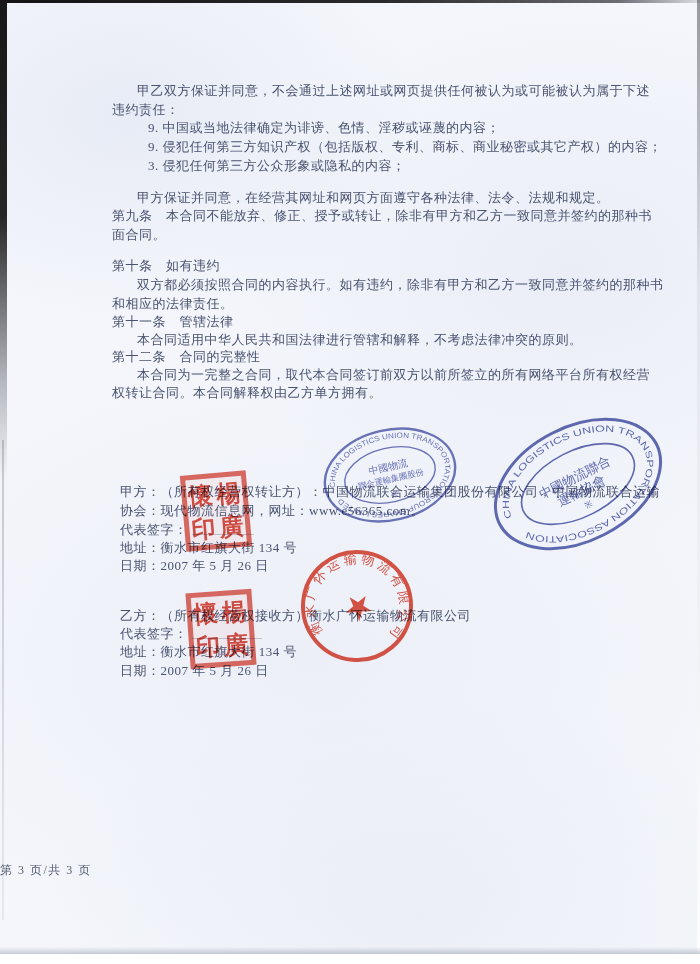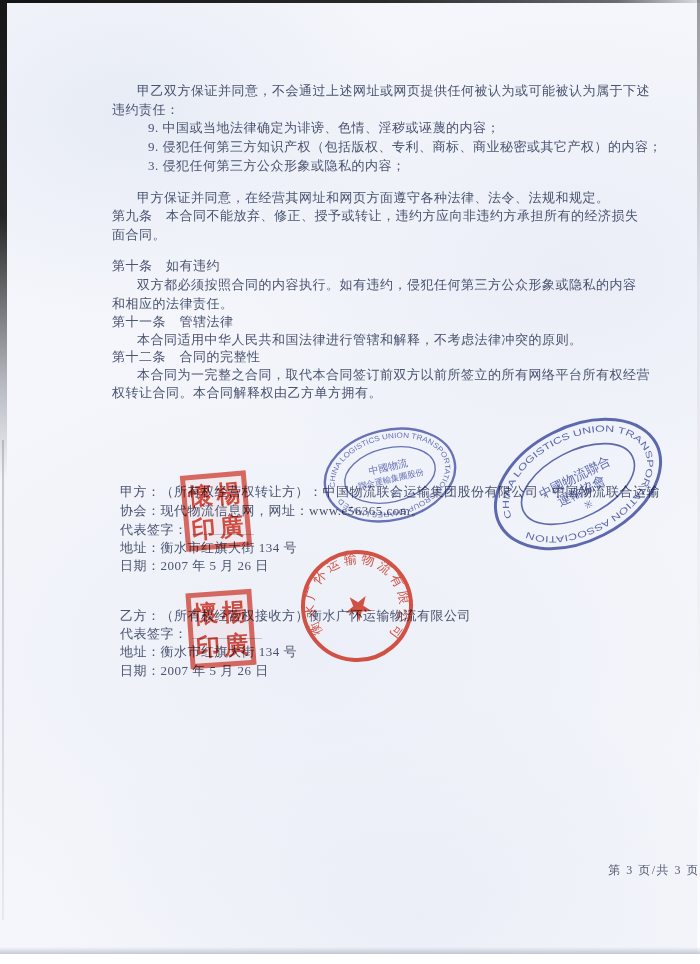--- a/index.html
+++ b/index.html
@@ -11,21 +11,21 @@
       radial-gradient(520px 380px at 82% 28%, rgba(224,229,242,.5), transparent 72%),
       radial-gradient(640px 430px at 45% 68%, rgba(227,231,243,.45), transparent 75%),
       radial-gradient(500px 300px at 60% 95%, rgba(223,228,240,.4), transparent 75%),
       #f4f6fb;
   }
   .line{
     position:absolute;font-size:13px;color:#4a5370;letter-spacing:.5px;
     white-space:nowrap;z-index:1;
   }
   .sign-line{position:absolute;height:1px;background:rgba(100,110,135,.35);z-index:1;}
-  .footer{position:absolute;left:0;width:100%;text-align:right;font-size:12px;
+  .footer{position:absolute;left:0;width:100%;text-align:left;font-size:12px;
     color:#535b70;letter-spacing:1.5px;z-index:1;}
   
   .edge-top{position:absolute;top:0;left:0;width:100%;height:3px;z-index:4;
     background:linear-gradient(90deg,#141414 0%,#2a2a2a 55%,#6a6a72 88%,rgba(120,120,130,.2) 100%);}
   .edge-left{position:absolute;top:0;left:0;width:7px;height:480px;z-index:4;
     background:linear-gradient(180deg,#171717 0%,#262626 45%,rgba(70,72,84,.35) 80%,rgba(90,95,110,0) 100%);}
   .edge-left-low{position:absolute;top:440px;left:2px;width:2px;height:480px;z-index:4;
     background:linear-gradient(180deg,rgba(110,115,130,.35),rgba(150,155,170,.15));}
   .edge-right{position:absolute;top:0;right:0;width:3px;height:100%;z-index:4;
     background:linear-gradient(180deg,rgba(60,60,66,.5) 0%,rgba(200,203,212,.35) 30%,rgba(255,255,255,.8) 100%);}
@@ -53,24 +53,24 @@
 <body>
 
 <div class="page">
 
   <div class="line" style="left:137px;top:82px">甲乙双方保证并同意，不会通过上述网址或网页提供任何被认为或可能被认为属于下述</div>
   <div class="line" style="left:112px;top:101px">违约责任：</div>
   <div class="line" style="left:148px;top:119px">9. 中国或当地法律确定为诽谤、色情、淫秽或诬蔑的内容；</div>
   <div class="line" style="left:148px;top:138px">9. 侵犯任何第三方知识产权（包括版权、专利、商标、商业秘密或其它产权）的内容；</div>
   <div class="line" style="left:148px;top:157px">3. 侵犯任何第三方公众形象或隐私的内容；</div>
   <div class="line" style="left:137px;top:189px">甲方保证并同意，在经营其网址和网页方面遵守各种法律、法令、法规和规定。</div>
-  <div class="line" style="left:112px;top:207px">第九条　本合同不能放弃、修正、授予或转让，违约方应向非违约方承担所有的经济损失</div>
+  <div class="line" style="left:112px;top:207px">第九条　本合同不能放弃、修正、授予或转让，除非有甲方和乙方一致同意并签约的那种书</div>
   <div class="line" style="left:112px;top:226px">面合同。</div>
   <div class="line" style="left:112px;top:257px">第十条　如有违约</div>
-  <div class="line" style="left:137px;top:276px">双方都必须按照合同的内容执行。如有违约，侵犯任何第三方公众形象或隐私的内容</div>
+  <div class="line" style="left:137px;top:276px">双方都必须按照合同的内容执行。如有违约，除非有甲方和乙方一致同意并签约的那种书</div>
   <div class="line" style="left:112px;top:295px">和相应的法律责任。</div>
   <div class="line" style="left:112px;top:313px">第十一条　管辖法律</div>
   <div class="line" style="left:137px;top:331px">本合同适用中华人民共和国法律进行管辖和解释，不考虑法律冲突的原则。</div>
   <div class="line" style="left:112px;top:348px">第十二条　合同的完整性</div>
   <div class="line" style="left:137px;top:366px">本合同为一完整之合同，取代本合同签订前双方以前所签立的所有网络平台所有权经营</div>
   <div class="line" style="left:112px;top:384px">权转让合同。本合同解释权由乙方单方拥有。</div>
 
   <div class="line" style="left:120px;top:483px">甲方：（所有权经营权转让方）：中国物流联合运输集团股份有限公司，中国物流联合运输</div>
   <div class="line" style="left:120px;top:502px">协会：现代物流信息网，网址：www.e56365.com。</div>
   <div class="line" style="left:120px;top:521px">代表签字：</div>

